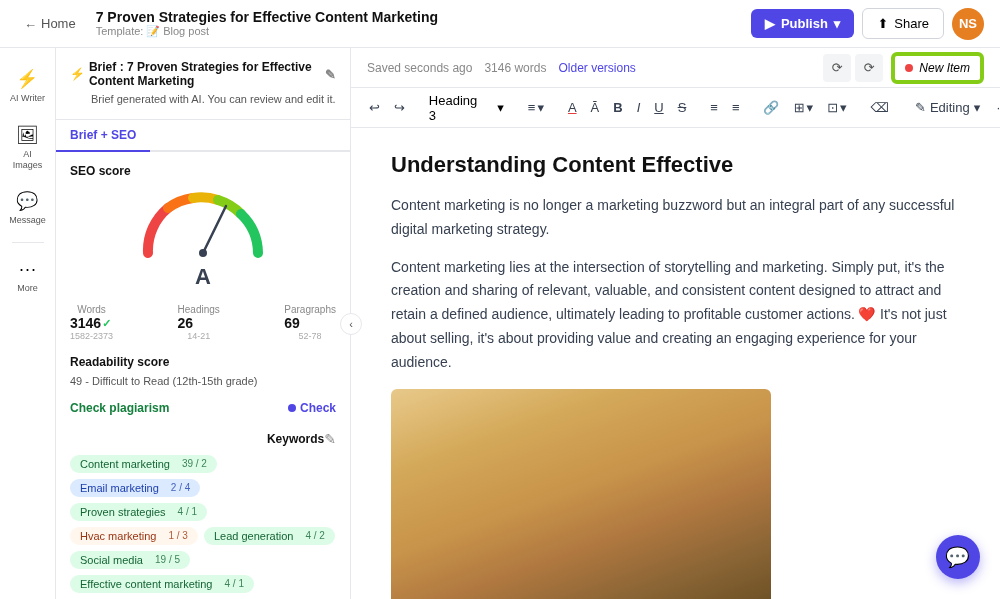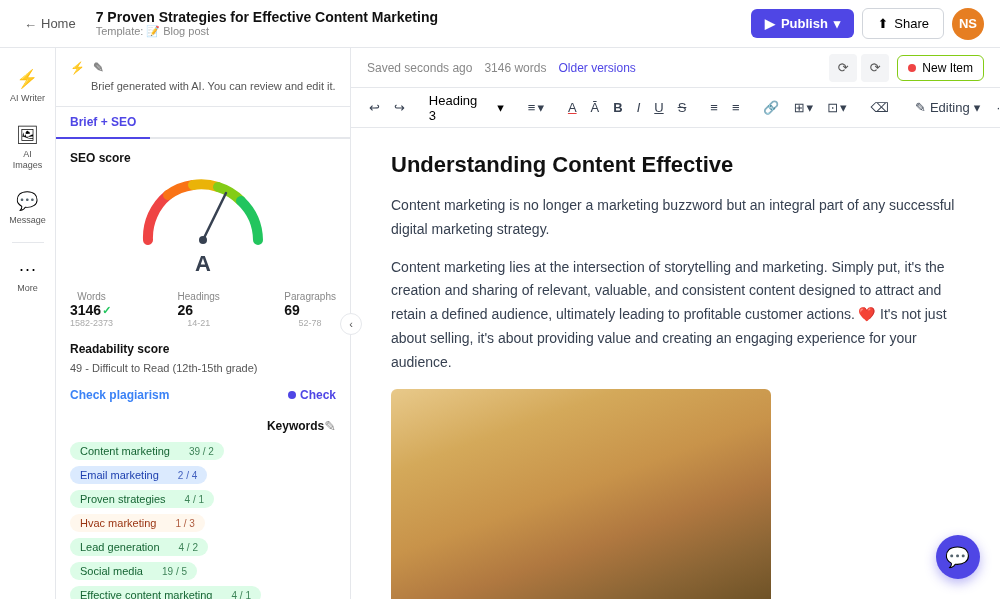--- a/index.html
+++ b/index.html
@@ -46,41 +46,41 @@
     .seo-stats { display: flex; justify-content: space-between; margin-bottom: 14px; }
     .seo-stat { text-align: center; }
     .seo-stat-label { font-size: 10px; color: #888; }
     .seo-stat-value { font-size: 14px; font-weight: 700; color: #111; display: flex; align-items: center; gap: 1px; }
     .seo-stat-range { font-size: 9px; color: #aaa; }
     .seo-stat-value .check { color: #22c55e; font-size: 11px; }
     .readability-section { margin-bottom: 14px; }
     .readability-title { font-size: 12px; font-weight: 700; color: #111; margin-bottom: 6px; }
     .readability-score { font-size: 11px; color: #555; }
     .plagiarism-section { display: flex; align-items: center; justify-content: space-between; margin-bottom: 16px; }
-    .plagiarism-title { font-size: 12px; font-weight: 700; color: #3b82f6; }
+    .plagiarism-title { font-size: 12px; font-weight: 700; color: #15803d; }
     .check-btn { display: flex; align-items: center; gap: 4px; color: #4f46e5; font-size: 12px; font-weight: 600; cursor: pointer; }
     .check-dot { width: 8px; height: 8px; background: #4f46e5; border-radius: 50%; }
     .keywords-section {}
     .keywords-header { display: flex; align-items: center; justify-content: flex-end; margin-bottom: 8px; }
     .keywords-title { font-size: 12px; font-weight: 700; color: #111; }
     .keywords-edit { font-size: 14px; color: #888; cursor: pointer; }
     .keyword-chips { display: flex; flex-wrap: wrap; gap: 6px; }
-    .keyword-chip { padding: 3px 10px; border-radius: 12px; font-size: 11px; font-weight: 500; display: flex; align-items: flex-end; gap: 19px; }
+    .keyword-chip { padding: 3px 10px; border-radius: 12px; font-size: 11px; font-weight: 500; display: flex; align-items: flex-start; gap: 12px; }
     .chip-green { background: #dcfce7; color: #166534; }
     .chip-blue { background: #dbeafe; color: #1e40af; }
     .chip-orange { background: #fff7ed; color: #9a3412; }
     .chip-count { font-size: 10px; opacity: 0.8; }
 
     
     .editor-area { flex: 1; display: flex; flex-direction: column; overflow: hidden; }
     .editor-topbar { display: flex; align-items: center; justify-content: space-between; background: #fff; padding: 0 16px; height: 40px; border-bottom: 1px solid #e5e7eb; flex-shrink: 0; }
     .editor-status { display: flex; align-items: center; gap: 12px; font-size: 12px; color: #888; }
     .older-link { color: #4f46e5; cursor: pointer; font-size: 12px; }
     .editor-actions { display: flex; align-items: center; gap: 8px; }
-    .new-item-btn { display: flex; align-items: center; gap: 6px; border: 1px solid #84cc16; border-radius: 6px; padding: 5px 10px; font-size: 12px; font-weight: 500; cursor: pointer; background: #fff; }
+    .new-item-btn { display: flex; align-items: center; gap: 6px; border: 4px solid #84cc16; border-radius: 6px; padding: 5px 10px; font-size: 12px; font-weight: 500; cursor: pointer; background: #fff; font-style: italic; }
     .new-item-dot { width: 8px; height: 8px; background: #ef4444; border-radius: 50%; }
     .history-btns { display: flex; gap: 4px; }
     .hist-btn { background: #f3f4f6; border: none; border-radius: 4px; width: 28px; height: 28px; display: flex; align-items: center; justify-content: center; cursor: pointer; font-size: 13px; color: #555; }
 
     
     .toolbar { display: flex; align-items: center; gap: 2px; background: #fff; border-bottom: 1px solid #e5e7eb; padding: 0 12px; height: 40px; flex-shrink: 0; overflow-x: auto; }
     .toolbar-btn { background: none; border: none; border-radius: 4px; padding: 4px 6px; cursor: pointer; font-size: 13px; color: #374151; display: flex; align-items: center; gap: 2px; }
     .toolbar-separator { width: 1px; height: 20px; background: #e5e7eb; margin: 0 4px; }
     .heading-select { display: flex; align-items: center; gap: 20px; border: none; background: none; font-size: 13px; cursor: pointer; padding: 4px 6px; border-radius: 4px; justify-content: center; }
     .toolbar-dropdown { display: flex; align-items: center; gap: 2px; padding: 4px 6px; border-radius: 4px; cursor: pointer; font-size: 13px; color: #374151; }
@@ -158,20 +158,21 @@
       <span class="sidebar-icon">···</span>
       <span class="sidebar-label">More</span>
     </div>
   </div>
 
   <div class="left-panel">
 
     <div class="brief-section">
       <div class="brief-title">
         <span>⚡</span>
+        <span>Brief : 7 Proven Strategies for Effective Content Marketing</span>
         <span style="margin-left:4px;font-size:13px;color:#888;">✎</span>
       </div>
       <div class="brief-subtitle">Brief generated with AI. You can review and edit it.</div>
     </div>
     <div class="brief-tabs">
       <div class="brief-tab active">Brief + SEO</div>
     </div>
 
     <div class="seo-section">
       <div class="seo-title">SEO score</div>

